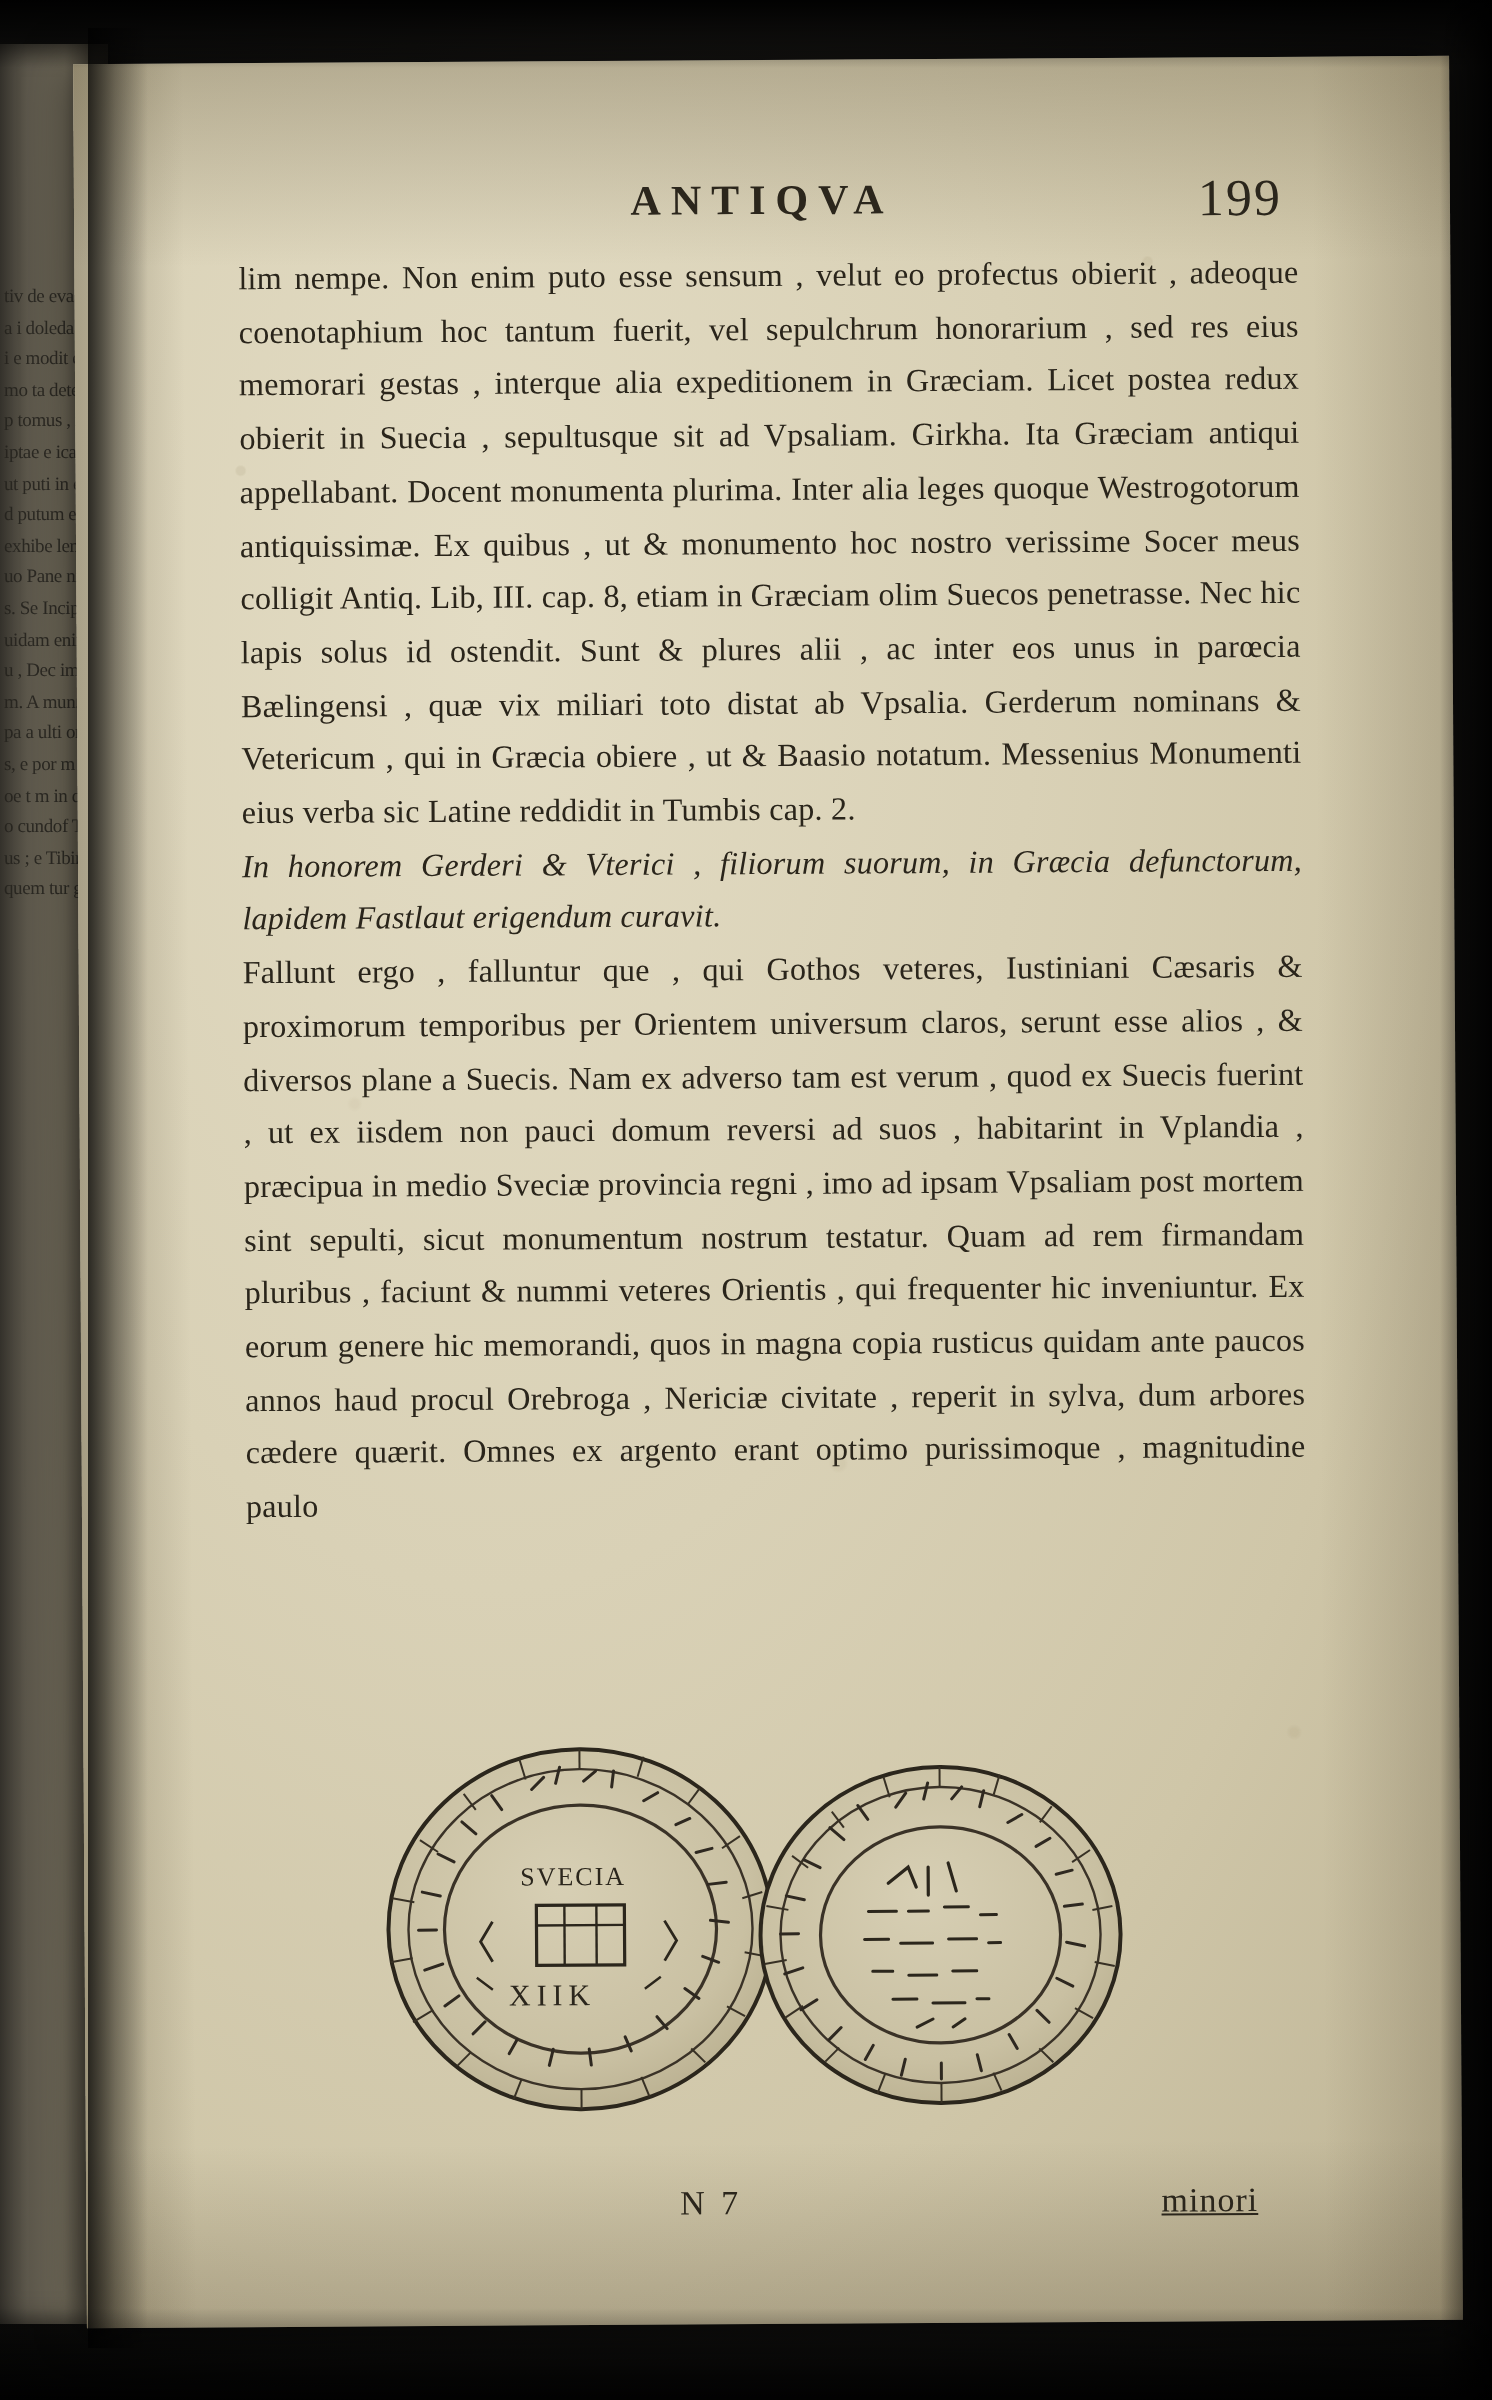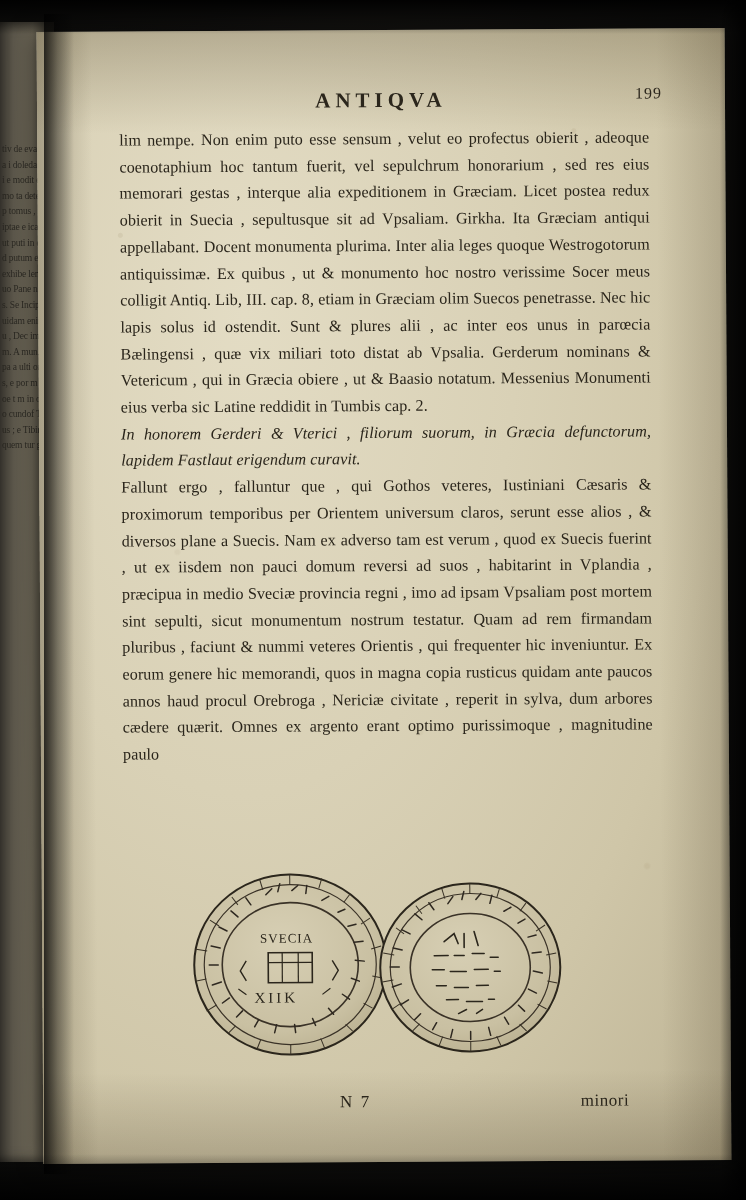--- a/index.html
+++ b/index.html
@@ -107,23 +107,23 @@
     left: 0; right: 0;
     text-align: center;
     font-size: 21px;
     letter-spacing: 5px;
     color: #2b261c;
     font-weight: 700;
     font-family: "Liberation Serif", serif;
   }
   .folio {
     position: absolute;
-    right: 63px;
+    right: 84px;
     top: -2px;
-    font-size: 16px;
+    font-size: 26px;
     color: #2b261c;
     letter-spacing: 1px;
   }
   
   .body-col {
     position: absolute;
     left: 82px;
     top: 96px;
     width: 530px;
     color: #2a251b;
@@ -157,20 +157,21 @@
   }
   .signature {
     position: absolute;
     left: 215px;
     letter-spacing: 2px;
   }
   .catchword {
     position: absolute;
     right: 28px;
     letter-spacing: 0.5px;
+    text-decoration: underline;
   }
   
   .bottom-shadow {
     position: absolute;
     left: 0; right: 0; bottom: 0;
     height: 46px;
     background: linear-gradient(0deg, rgba(0,0,0,0.9) 0%, rgba(0,0,0,0) 100%);
     z-index: 6;
     pointer-events: none;
   }

